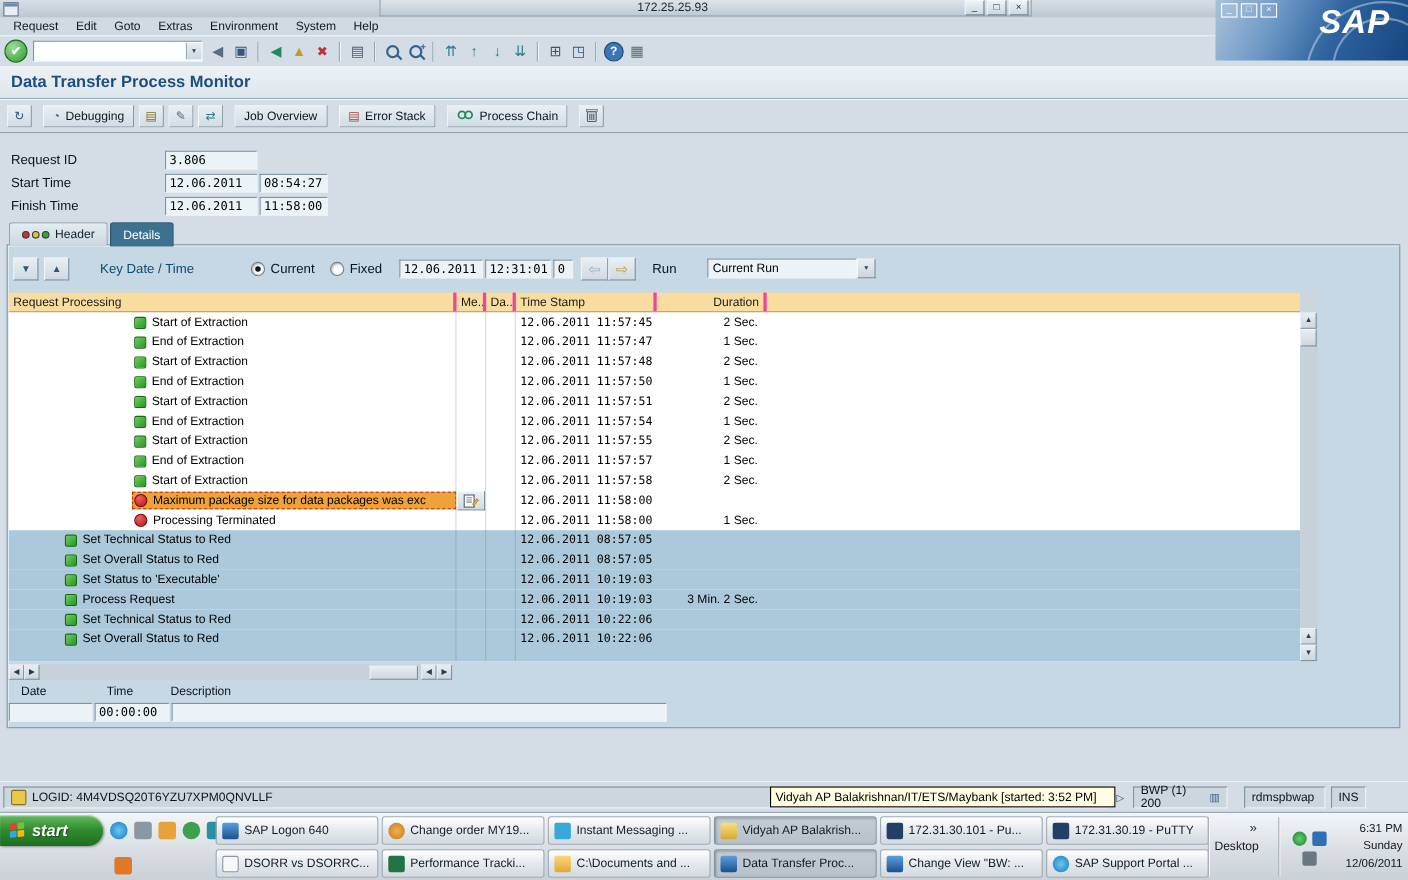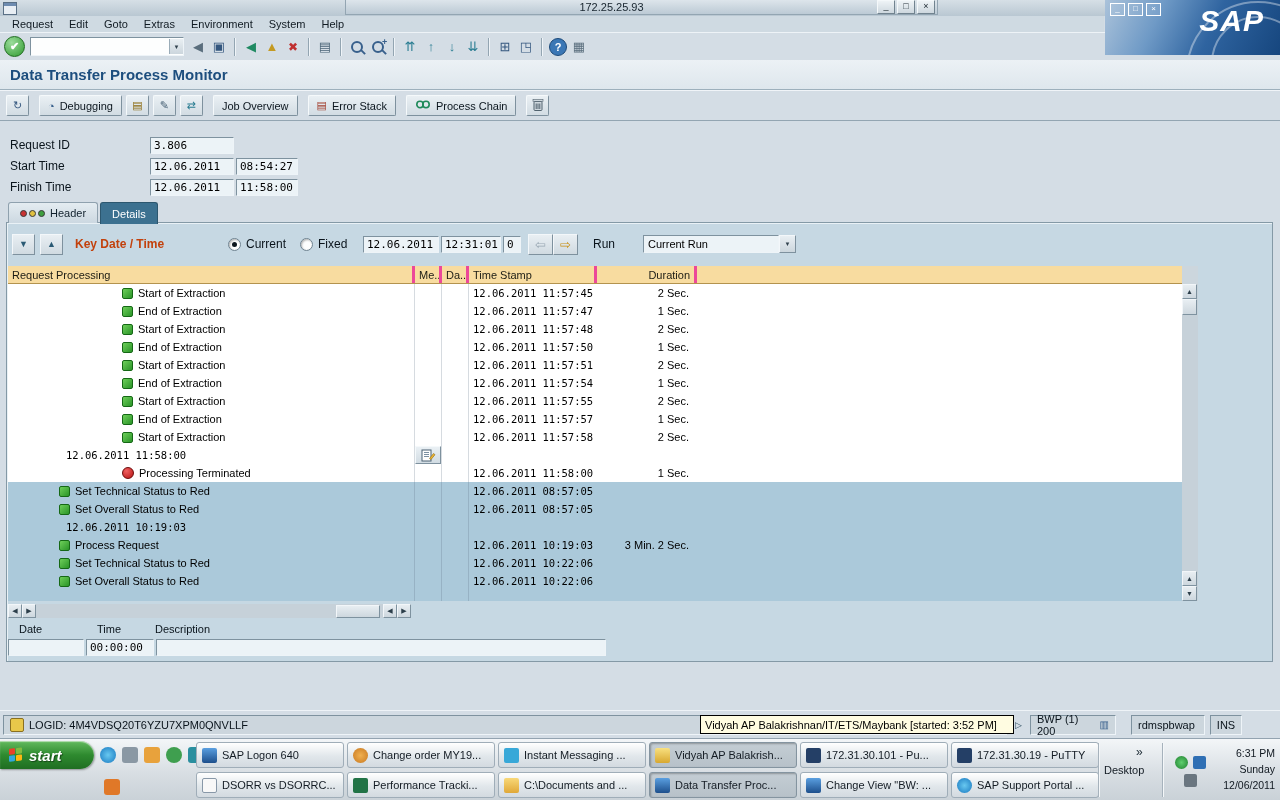--- a/index.html
+++ b/index.html
@@ -73,21 +73,21 @@
   .lights{display:flex;gap:2px;}
   .light{width:7px;height:7px;border-radius:50%;border:1px solid #3a3a3a;box-sizing:border-box;}
   .lred{background:#c83232;}.lyellow{background:#e0c040;}.lgreen{background:#3f9f3f;}
   
   .panel{position:absolute;left:6px;top:222px;width:1267px;height:440px;background:#c6d8e3;
          border:1px solid #8499a6;box-sizing:border-box;box-shadow:inset 1px 1px 0 #e9f1f6;}
   .kd-row{position:absolute;left:0;top:10px;width:100%;height:22px;display:flex;align-items:center;}
   .kd-btn{width:21px;height:19px;margin-left:5px;background:linear-gradient(#e9eff3,#d0dae1);
           border:1px solid;border-color:#f3f7fa #7e919e #7e919e #f3f7fa;display:flex;align-items:center;justify-content:center;
           font-size:9px;color:#2a5a74;}
-  .kd-label{margin-left:12px;font-size:12px;color:#c2410c;font-weight:bold;}
+  .kd-label{margin-left:28px;font-size:12px;color:#0c4a6e;}
   .radio-wrap{display:flex;align-items:center;gap:5px;position:absolute;}
   .radio{width:13px;height:13px;border-radius:50%;background:#fdfefe;border:1px solid #6d8290;
          box-shadow:inset 1px 1px 2px rgba(0,0,0,.3);box-sizing:border-box;position:relative;}
   .radio.sel::after{content:"";position:absolute;left:3px;top:3px;width:5px;height:5px;border-radius:50%;background:#0c161e;}
   .radio-label{font-size:12px;color:#0a141c;}
   .nav-btn{width:23px;height:19px;background:linear-gradient(#e9eff3,#d0dae1);border:1px solid;
            border-color:#f3f7fa #7e919e #7e919e #f3f7fa;display:flex;align-items:center;justify-content:center;font-size:13px;}
   .nav-dis{color:#9aa9b4;} .nav-en{color:#c8921a;}
   .run-label{font-size:12px;color:#0a141c;}
   .ddl{display:flex;align-items:stretch;height:18px;padding-left:10px;}
@@ -501,20 +501,26 @@
                   <div class="rowtext">Start of Extraction</div>
                 </div>
               </div>
               <div class="cell c2"></div>
               <div class="cell c3"></div>
               <div class="cell c4">12.06.2011 11:57:58</div>
               <div class="cell c5">2 Sec.</div>
               <div class="cell cf"></div>
             </div>
             <div class="trow bg-white">
+              <div class="cell c1" style="padding-left: 112px;">
+                <div class="cellwrap hl">
+                  <div class="sticon st-red"></div>
+                  <div class="rowtext">Maximum package size for data packages was exc</div>
+                </div>
+              </div>
               <div class="lt-btn">
                 <svg width="15" height="13" viewBox="0 0 15 13">
                   <rect x="1" y="1" width="9" height="11" fill="#fdfdfd" stroke="#4a6072"></rect>
                   <line x1="3" y1="3.5" x2="8" y2="3.5" stroke="#7a8fa0"></line>
                   <line x1="3" y1="5.5" x2="8" y2="5.5" stroke="#7a8fa0"></line>
                   <line x1="3" y1="7.5" x2="8" y2="7.5" stroke="#7a8fa0"></line>
                   <path d="M8.5 9.5 L12.5 4.5 L14 5.7 L10 10.5 Z" fill="#f2b632" stroke="#8a6a10" stroke-width="0.6"></path>
                 </svg>
               </div>
               <div class="cell c2"></div>
@@ -556,20 +562,26 @@
                   <div class="rowtext">Set Overall Status to Red</div>
                 </div>
               </div>
               <div class="cell c2"></div>
               <div class="cell c3"></div>
               <div class="cell c4">12.06.2011 08:57:05</div>
               <div class="cell c5"></div>
               <div class="cell cf"></div>
             </div>
             <div class="trow bg-blue">
+              <div class="cell c1" style="padding-left: 49px;">
+                <div class="cellwrap">
+                  <div class="sticon st-green"></div>
+                  <div class="rowtext">Set Status to 'Executable'</div>
+                </div>
+              </div>
               <div class="cell c2"></div>
               <div class="cell c3"></div>
               <div class="cell c4">12.06.2011 10:19:03</div>
               <div class="cell c5"></div>
               <div class="cell cf"></div>
             </div>
             <div class="trow bg-blue">
               <div class="cell c1" style="padding-left: 49px;">
                 <div class="cellwrap">
                   <div class="sticon st-green"></div>

